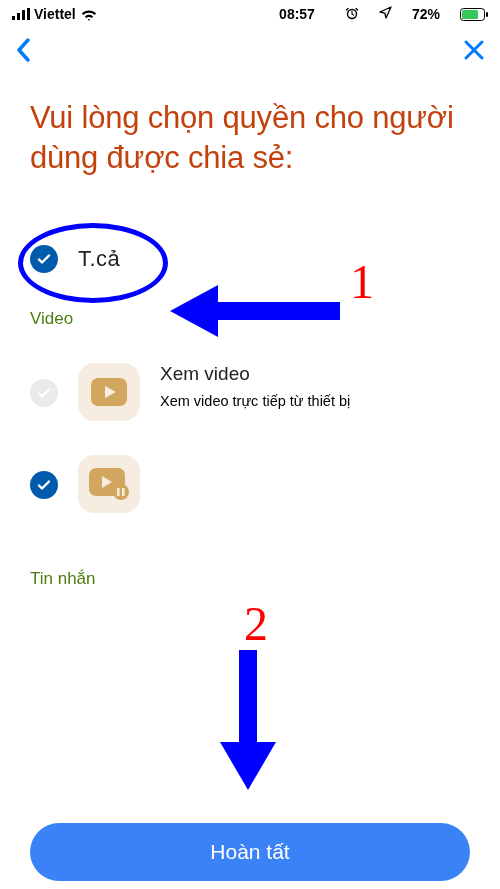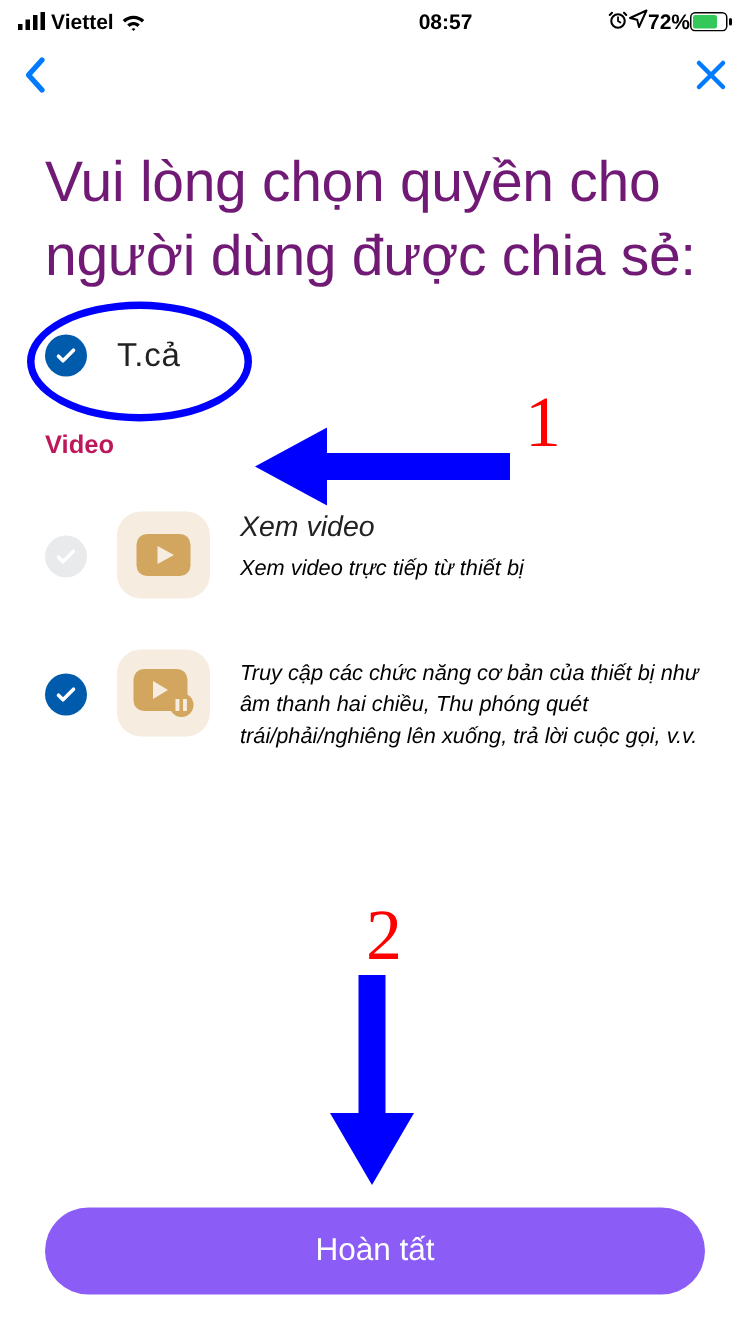--- a/index.html
+++ b/index.html
@@ -1,44 +1,44 @@
 <!DOCTYPE html>
 <html><head>
 <meta charset="utf-8">
 <style>
   * { box-sizing: border-box; margin: 0; padding: 0; }
   html, body { width: 500px; height: 889px; font-family: -apple-system, Helvetica, Arial, sans-serif; background: #fff; overflow: hidden; }
   .status-bar { height: 28px; display: flex; align-items: center; justify-content: space-between; padding: 0 12px; font-size: 14px; font-weight: 600; }
   .status-left { display: flex; align-items: center; gap: 4px; }
   .status-center { position: absolute; left: 50%; transform: translateX(-50%); font-weight: 700; margin-left: 47px; }
-  .status-right { display: flex; align-items: center; gap: 0; }
+  .status-right { display: flex; align-items: center; gap: 20px; }
   .signal svg, .wifi svg, .battery svg { display: block; }
   .nav-bar { height: 44px; display: flex; align-items: center; justify-content: space-between; padding: 0 14px; }
   .nav-back svg, .nav-close svg { display: block; }
   .content { padding: 26px 30px 0 30px; }
-  .title { font-size: 38px; font-weight: 500; line-height: 1.3; color: #701a75; letter-spacing: -0.2px; }
+  .title { font-size: 31px; font-weight: 500; line-height: 1.3; color: #c2410c; letter-spacing: -0.2px; }
   .subtext { margin-top: 18px; margin-left: 38px; color: #9aa2ac; font-size: 17px; }
-  .select-all { display: flex; align-items: center; gap: 20px; margin-top: 26px; position: relative; }
+  .select-all { display: flex; align-items: center; gap: 20px; margin-top: 66px; position: relative; }
   .circle-annot { position: absolute; left: -12px; top: -22px; width: 150px; height: 80px; border: 5px solid #0000ff; border-radius: 50%; pointer-events: none; }
   .check { width: 28px; height: 28px; border-radius: 50%; display: flex; align-items: center; justify-content: center; flex-shrink: 0; }
   .check.checked { background: #005bac; }
   .check.unchecked { background: #e9eaec; }
   .check svg { display: block; }
   .select-all-label { font-size: 22px; color: #222; letter-spacing: 0.5px; }
-  .section-label { margin-top: 36px; font-size: 17px; color: #be185d; font-weight: bold; }
+  .section-label { margin-top: 36px; font-size: 17px; color: #4d7c0f; }
   .perm-row { display: flex; align-items: flex-start; gap: 20px; margin-top: 34px; }
   .perm-row .check { margin-top: 16px; }
   .perm-icon { width: 62px; height: 58px; border-radius: 16px; background: #f6ede0; display: flex; align-items: center; justify-content: center; flex-shrink: 0; }
   .perm-icon svg { display: block; }
-  .perm-text { flex: 1; font-style: italic; }
+  .perm-text { flex: 1; }
   .perm-title { font-size: 19px; color: #222; font-weight: 500; }
   .perm-desc { margin-top: 6px; font-size: 14.5px; color: #000000; line-height: 1.45; }
   .section-label.messages { margin-top: 56px; }
   .placeholder-row { margin-top: 26px; height: 30px; }
-  .done-btn { position: absolute; left: 30px; right: 30px; bottom: 26px; height: 58px; background: #8b5cf6; color: #fff; border: none; border-radius: 30px; font-size: 21px; display:flex; align-items:center; justify-content:center; }
+  .done-btn { position: absolute; left: 30px; right: 30px; bottom: 8px; height: 58px; background: #3b82f6; color: #fff; border: none; border-radius: 30px; font-size: 21px; display:flex; align-items:center; justify-content:center; }
   
   .annot { position: absolute; pointer-events: none; }
   .annot-num { font-family: "Times New Roman", serif; font-size: 48px; color: #ff0000; font-weight: 400; }
   .arrow1 { left: 170px; top: 285px; }
   .num1 { left: 350px; top: 254px; }
   .arrow2 { left: 220px; top: 650px; }
   .num2 { left: 244px; top: 596px; }
 </style>
 </head>
 <body>
@@ -140,24 +140,24 @@
     <div class="perm-icon">
       <svg width="44" height="36" viewBox="0 0 44 36">
           <rect x="2" y="2" width="36" height="28" rx="7" fill="#d2a65f"></rect>
           <path d="M15 10v12l10-6z" fill="#f6ede0"></path>
           <circle cx="34" cy="26" r="8" fill="#d2a65f"></circle>
           <rect x="30" y="22" width="2.6" height="8" fill="#f6ede0"></rect>
           <rect x="35" y="22" width="2.6" height="8" fill="#f6ede0"></rect>
         </svg>
     </div>
     <div class="perm-text">
-      <div class="perm-desc">Truy cập các chức năng cơ bản của thiết bị như âm thanh hai chiều, Thu phóng quét trái/phải/nghiêng lên xuống, trả lời cuộc gọi, v.v.</div>
     </div>
   </div>
 
+  <div class="section-label messages">Tin nhắn</div>
   <div class="placeholder-row"></div>
 </div>
 
 <button class="done-btn">
   <span>Hoàn tất</span>
 </button>
 
 <div class="annot arrow1">
   <svg width="170" height="52" viewBox="0 0 170 52">
       <rect x="40" y="17" width="130" height="18" fill="#0000ff"></rect>

